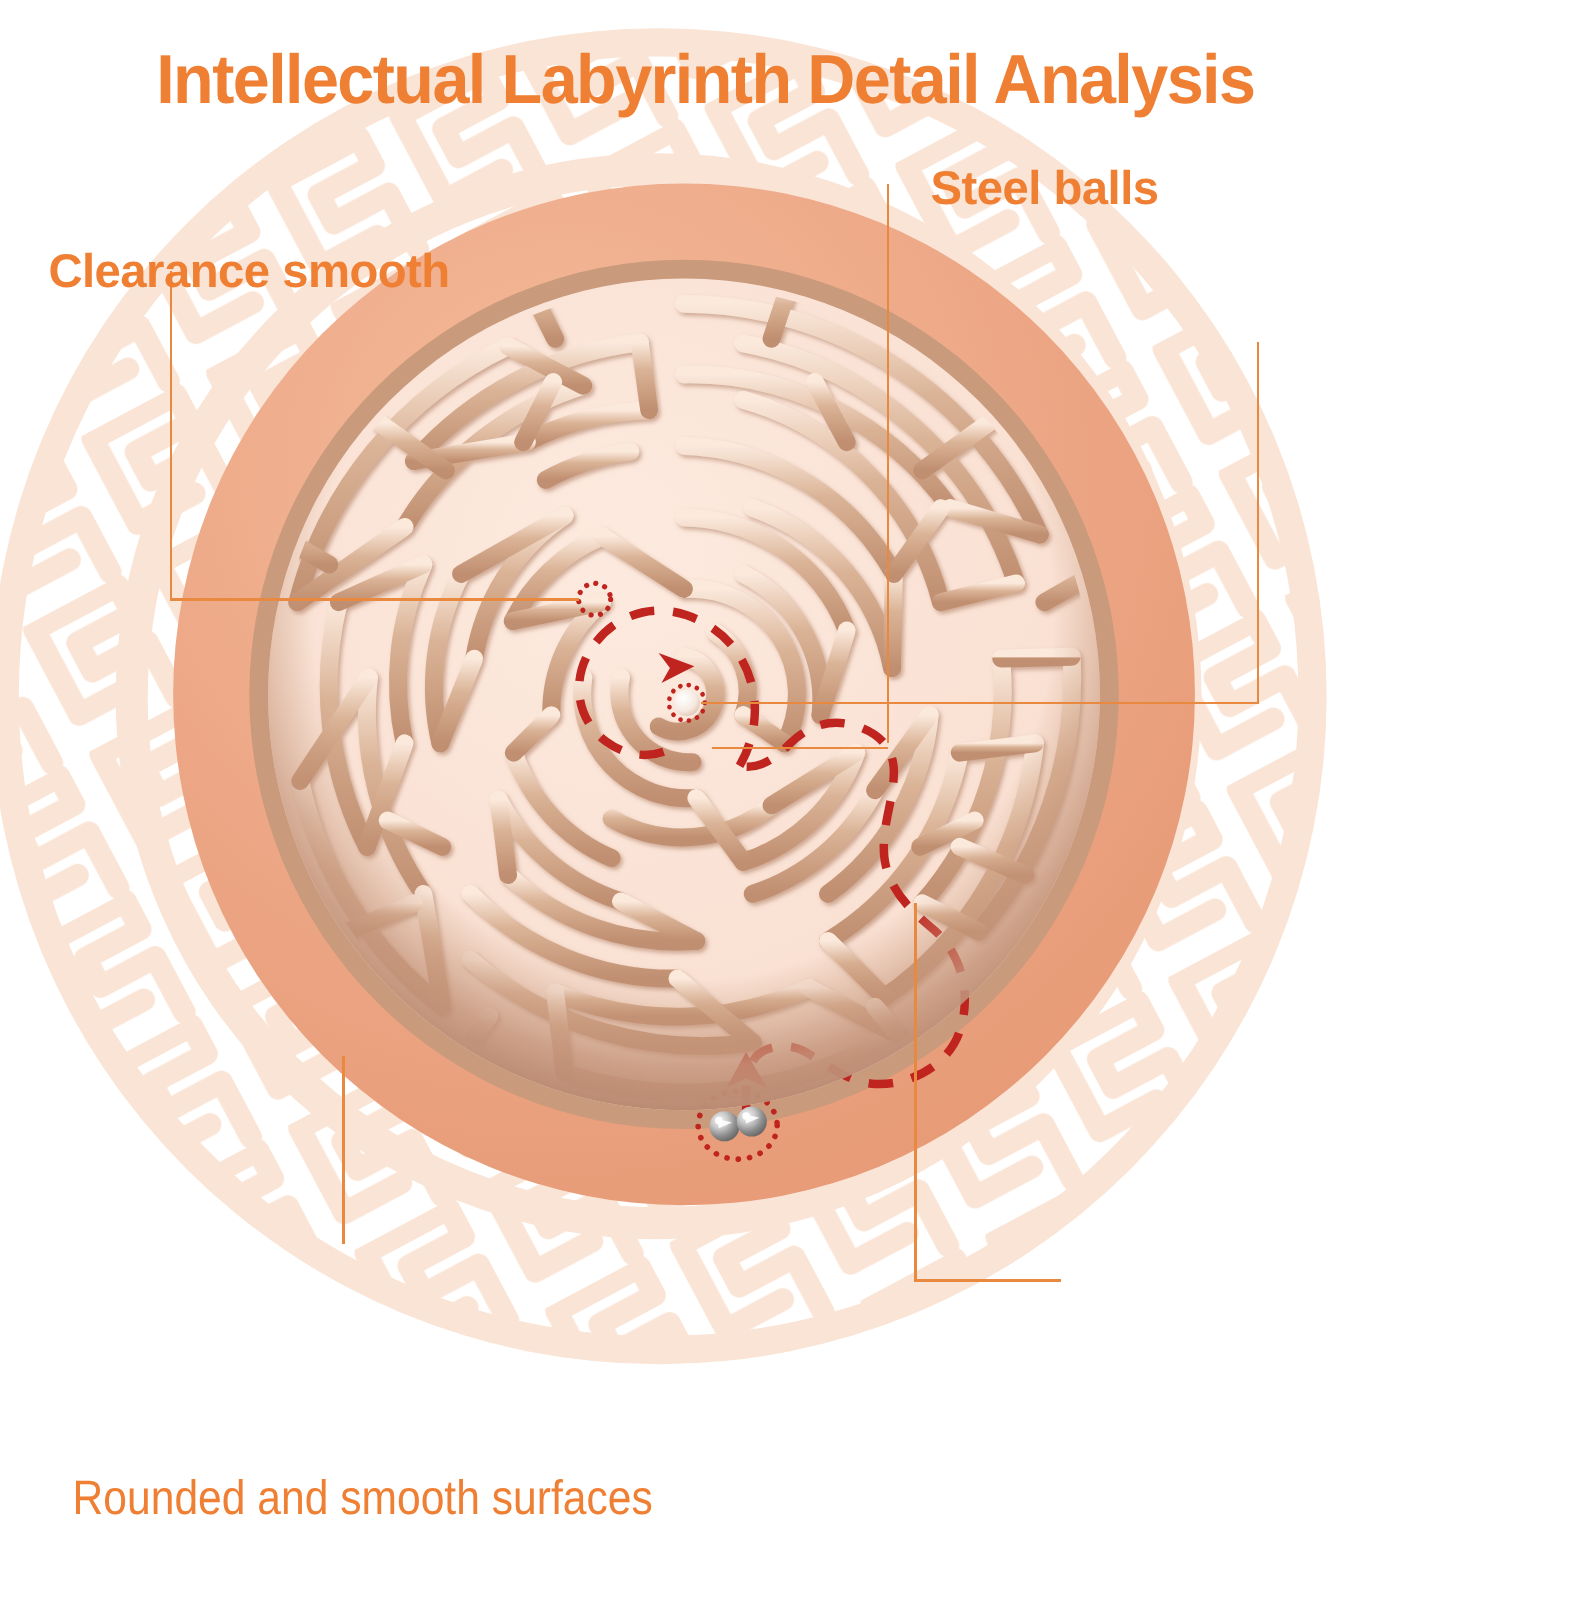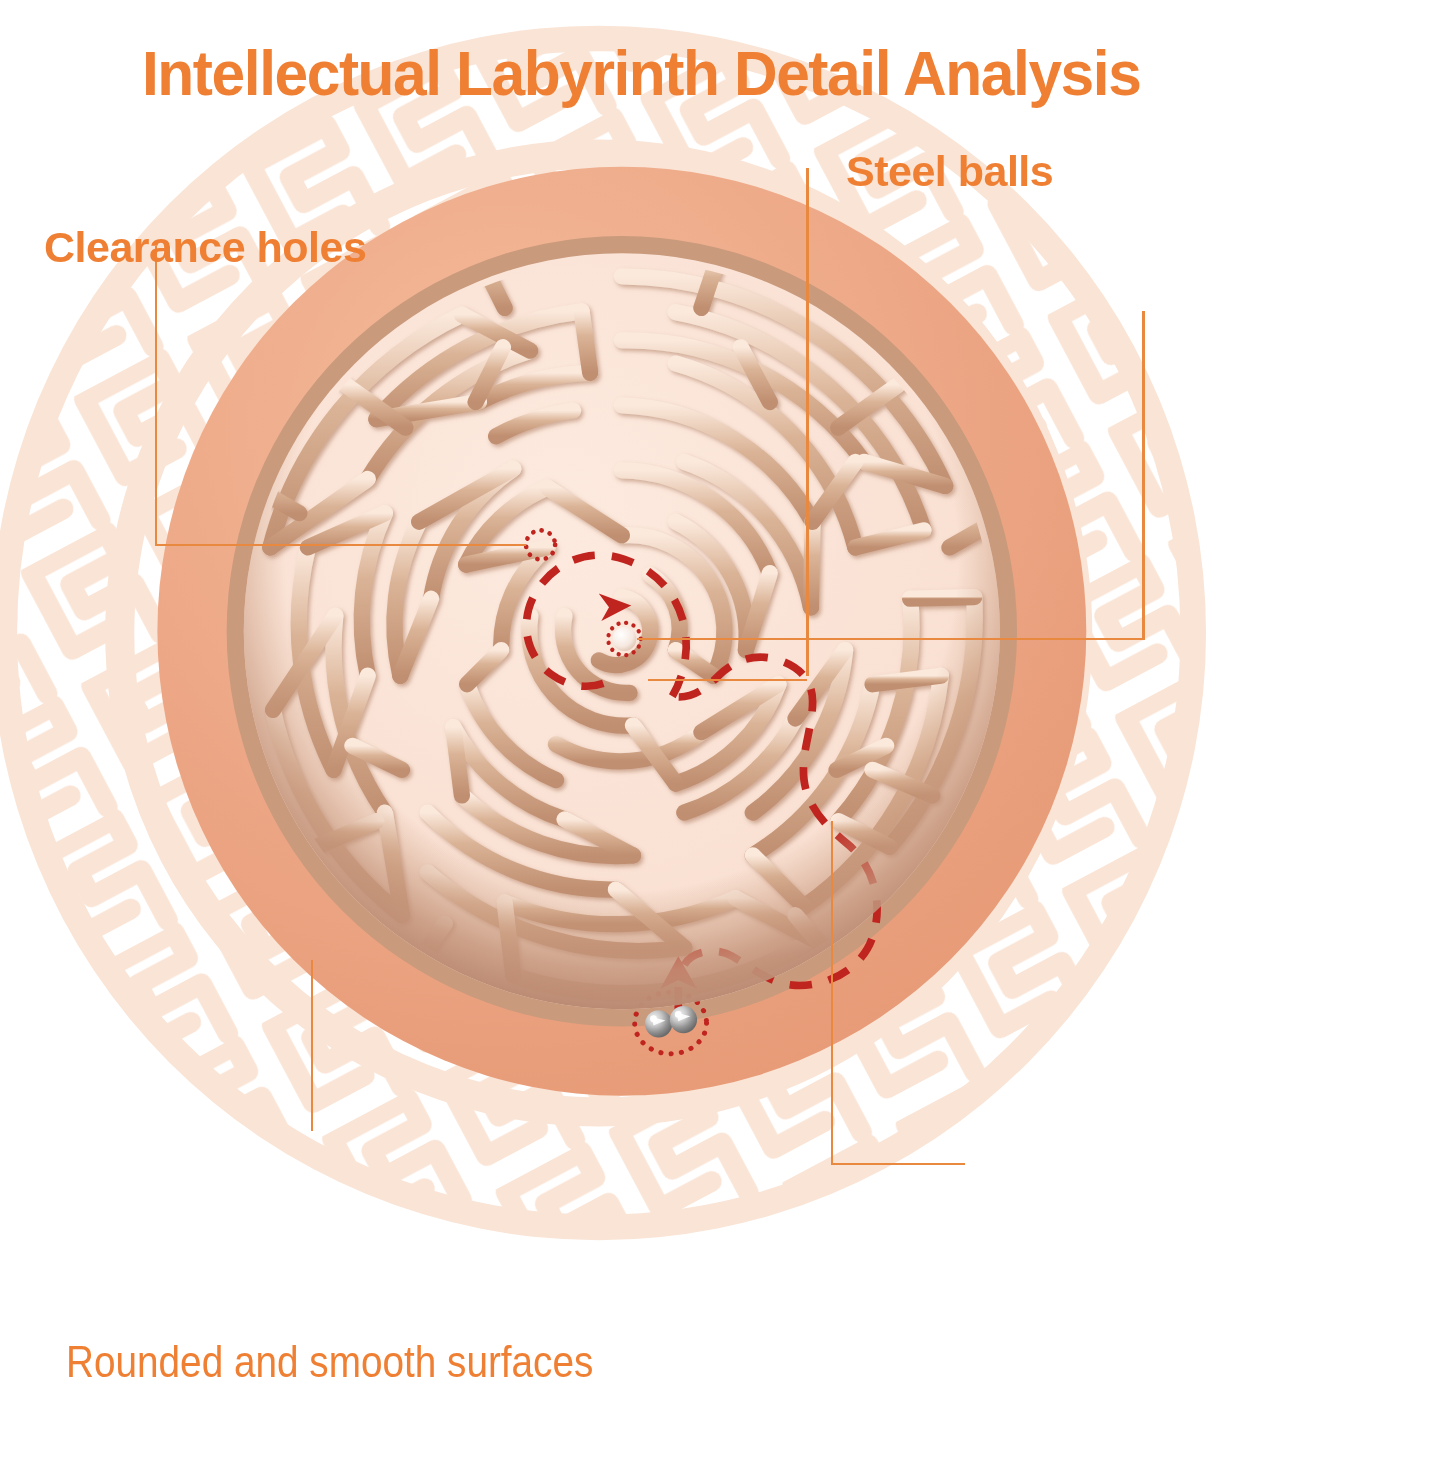--- a/index.html
+++ b/index.html
@@ -322,21 +322,21 @@
       <path d="M 757 795 L 944 795"></path>
 
       <path d="M 973 960 L 973 1361 L 1128 1361"></path>
 
       <path d="M 365 1122 L 365 1322"></path>
     </g>
   </svg>
 
   <div class="label" id="page-title">Intellectual Labyrinth Detail Analysis</div>
 
-  <div class="label callout-label" id="label-clearance-holes">Clearance holes</div>
+  <div class="label callout-label" id="label-clearance-holes">Clearance smooth</div>
 
   <div class="label callout-label" id="label-steel-balls">Steel balls</div>
 
 
 
   <div class="label" id="label-rounded-surfaces">Rounded and smooth surfaces</div>
 
 </div>
 
 </body></html>

